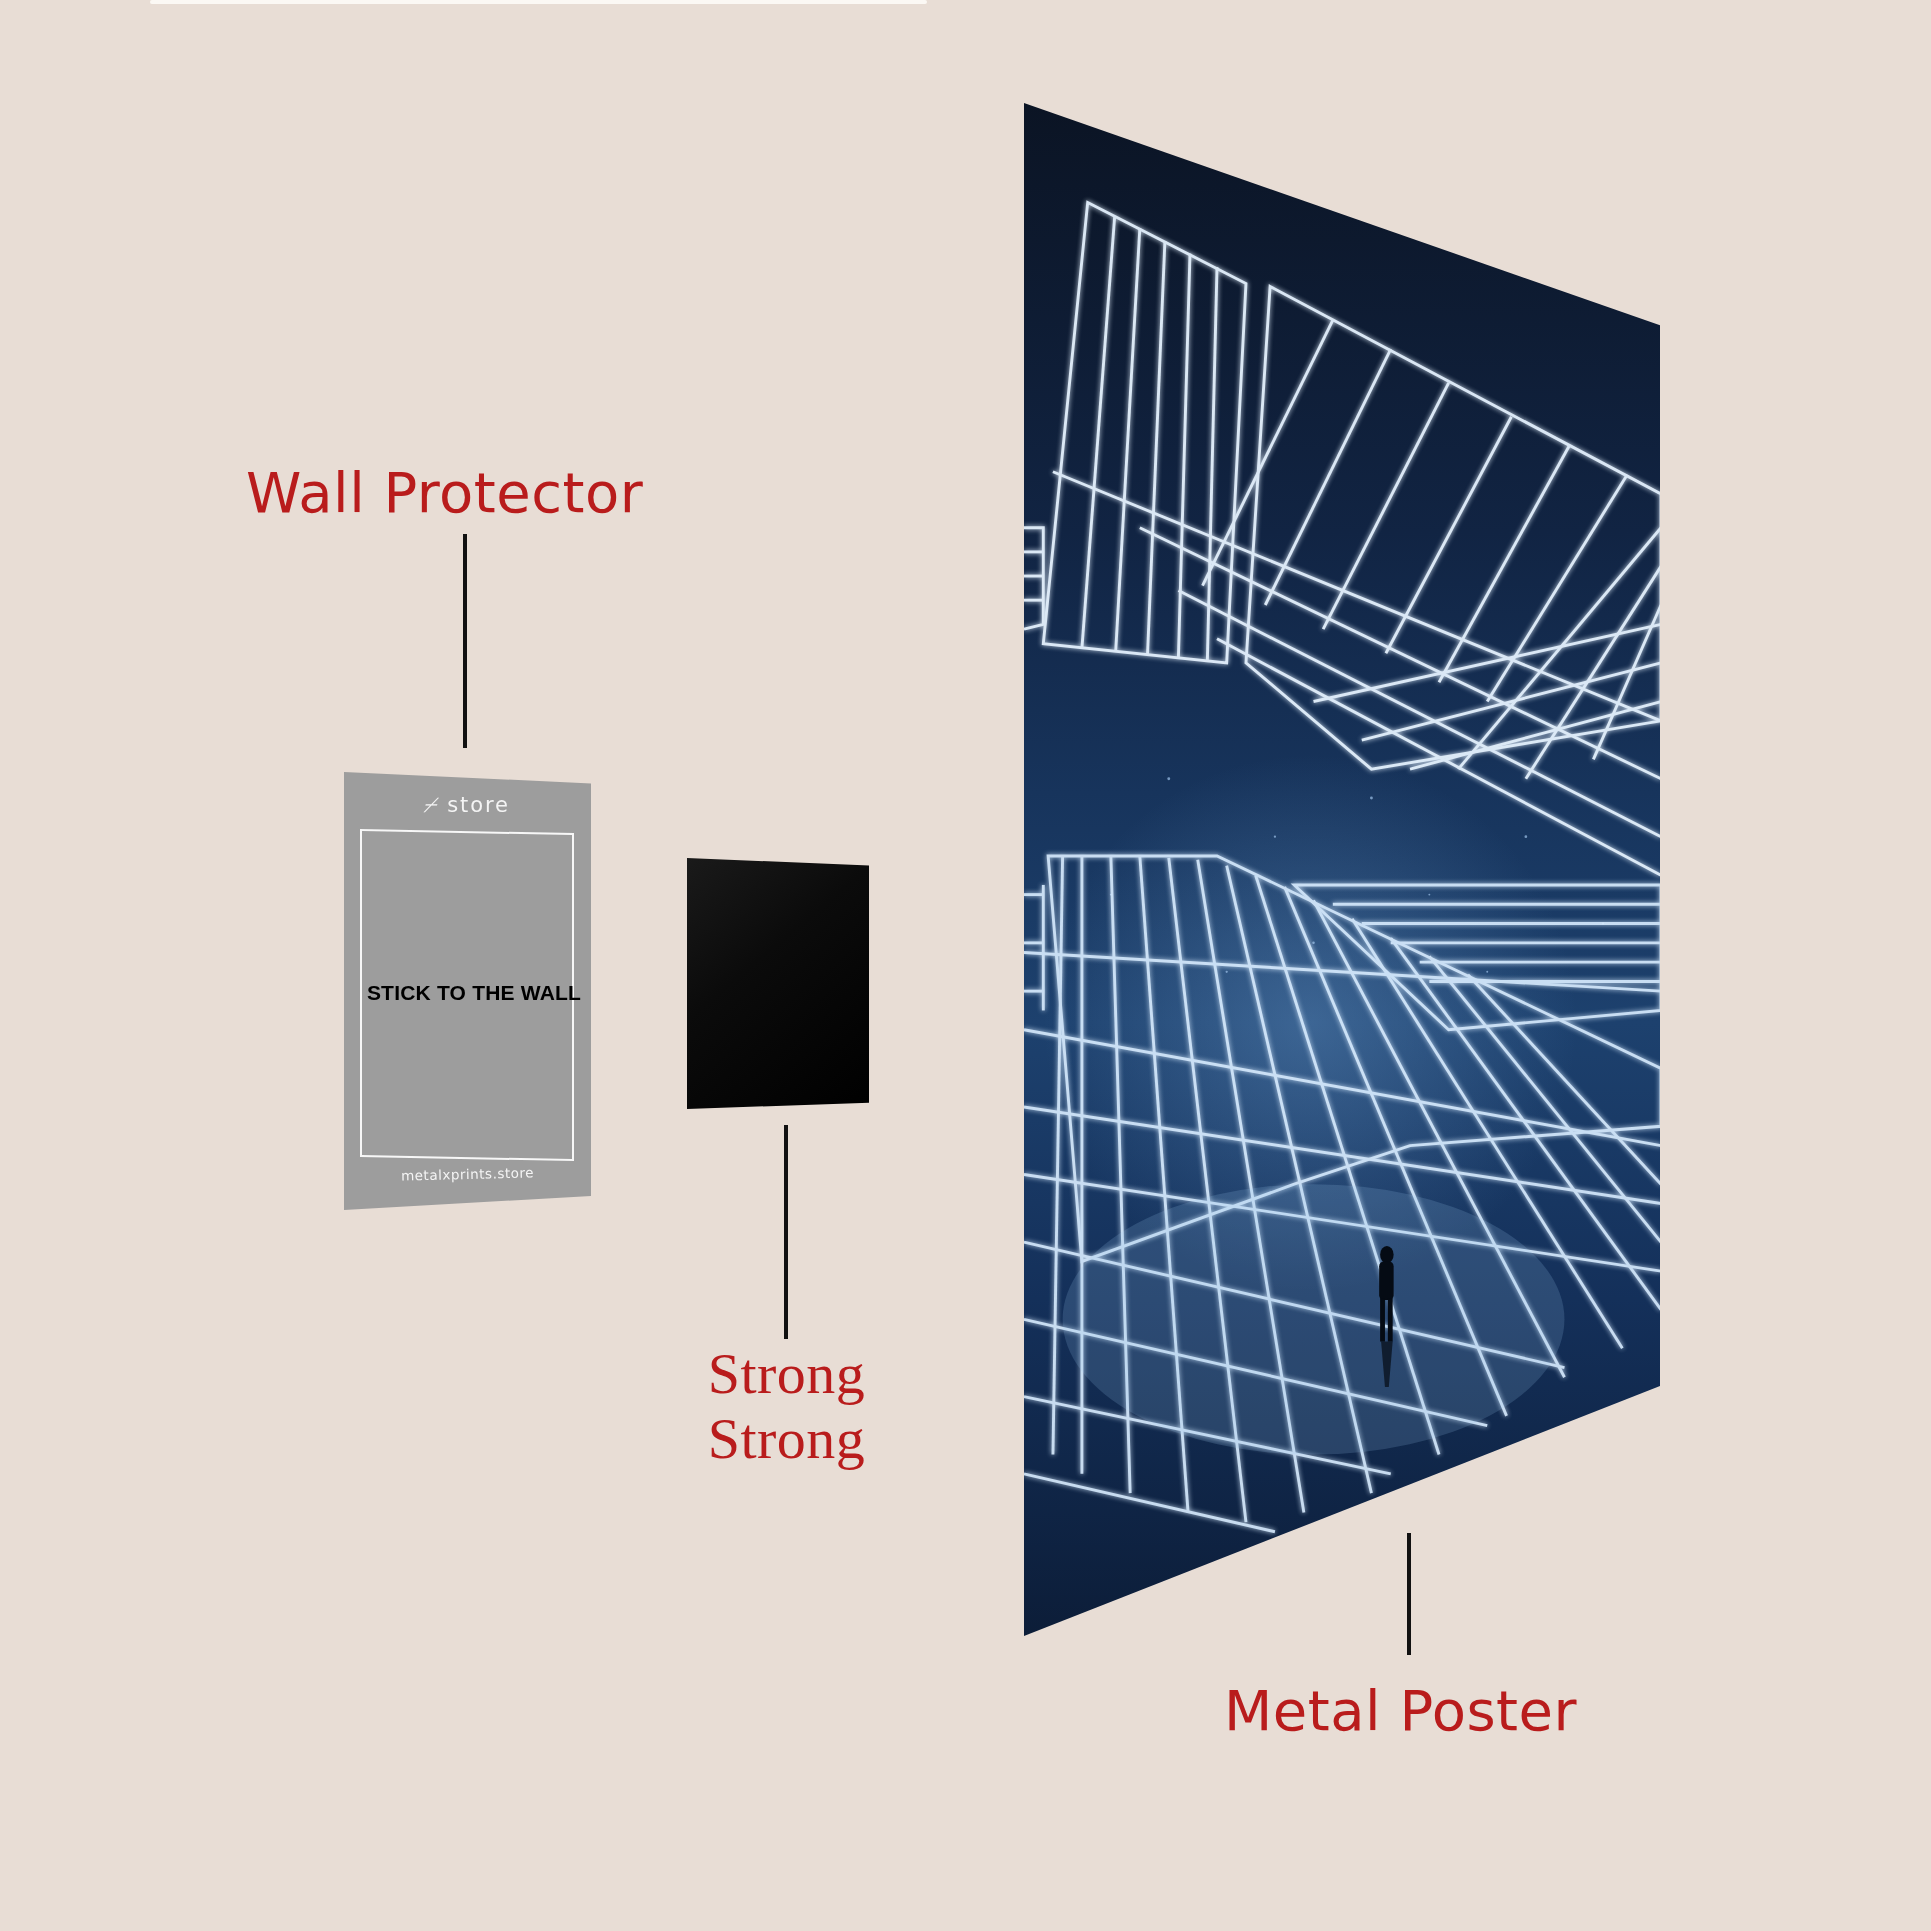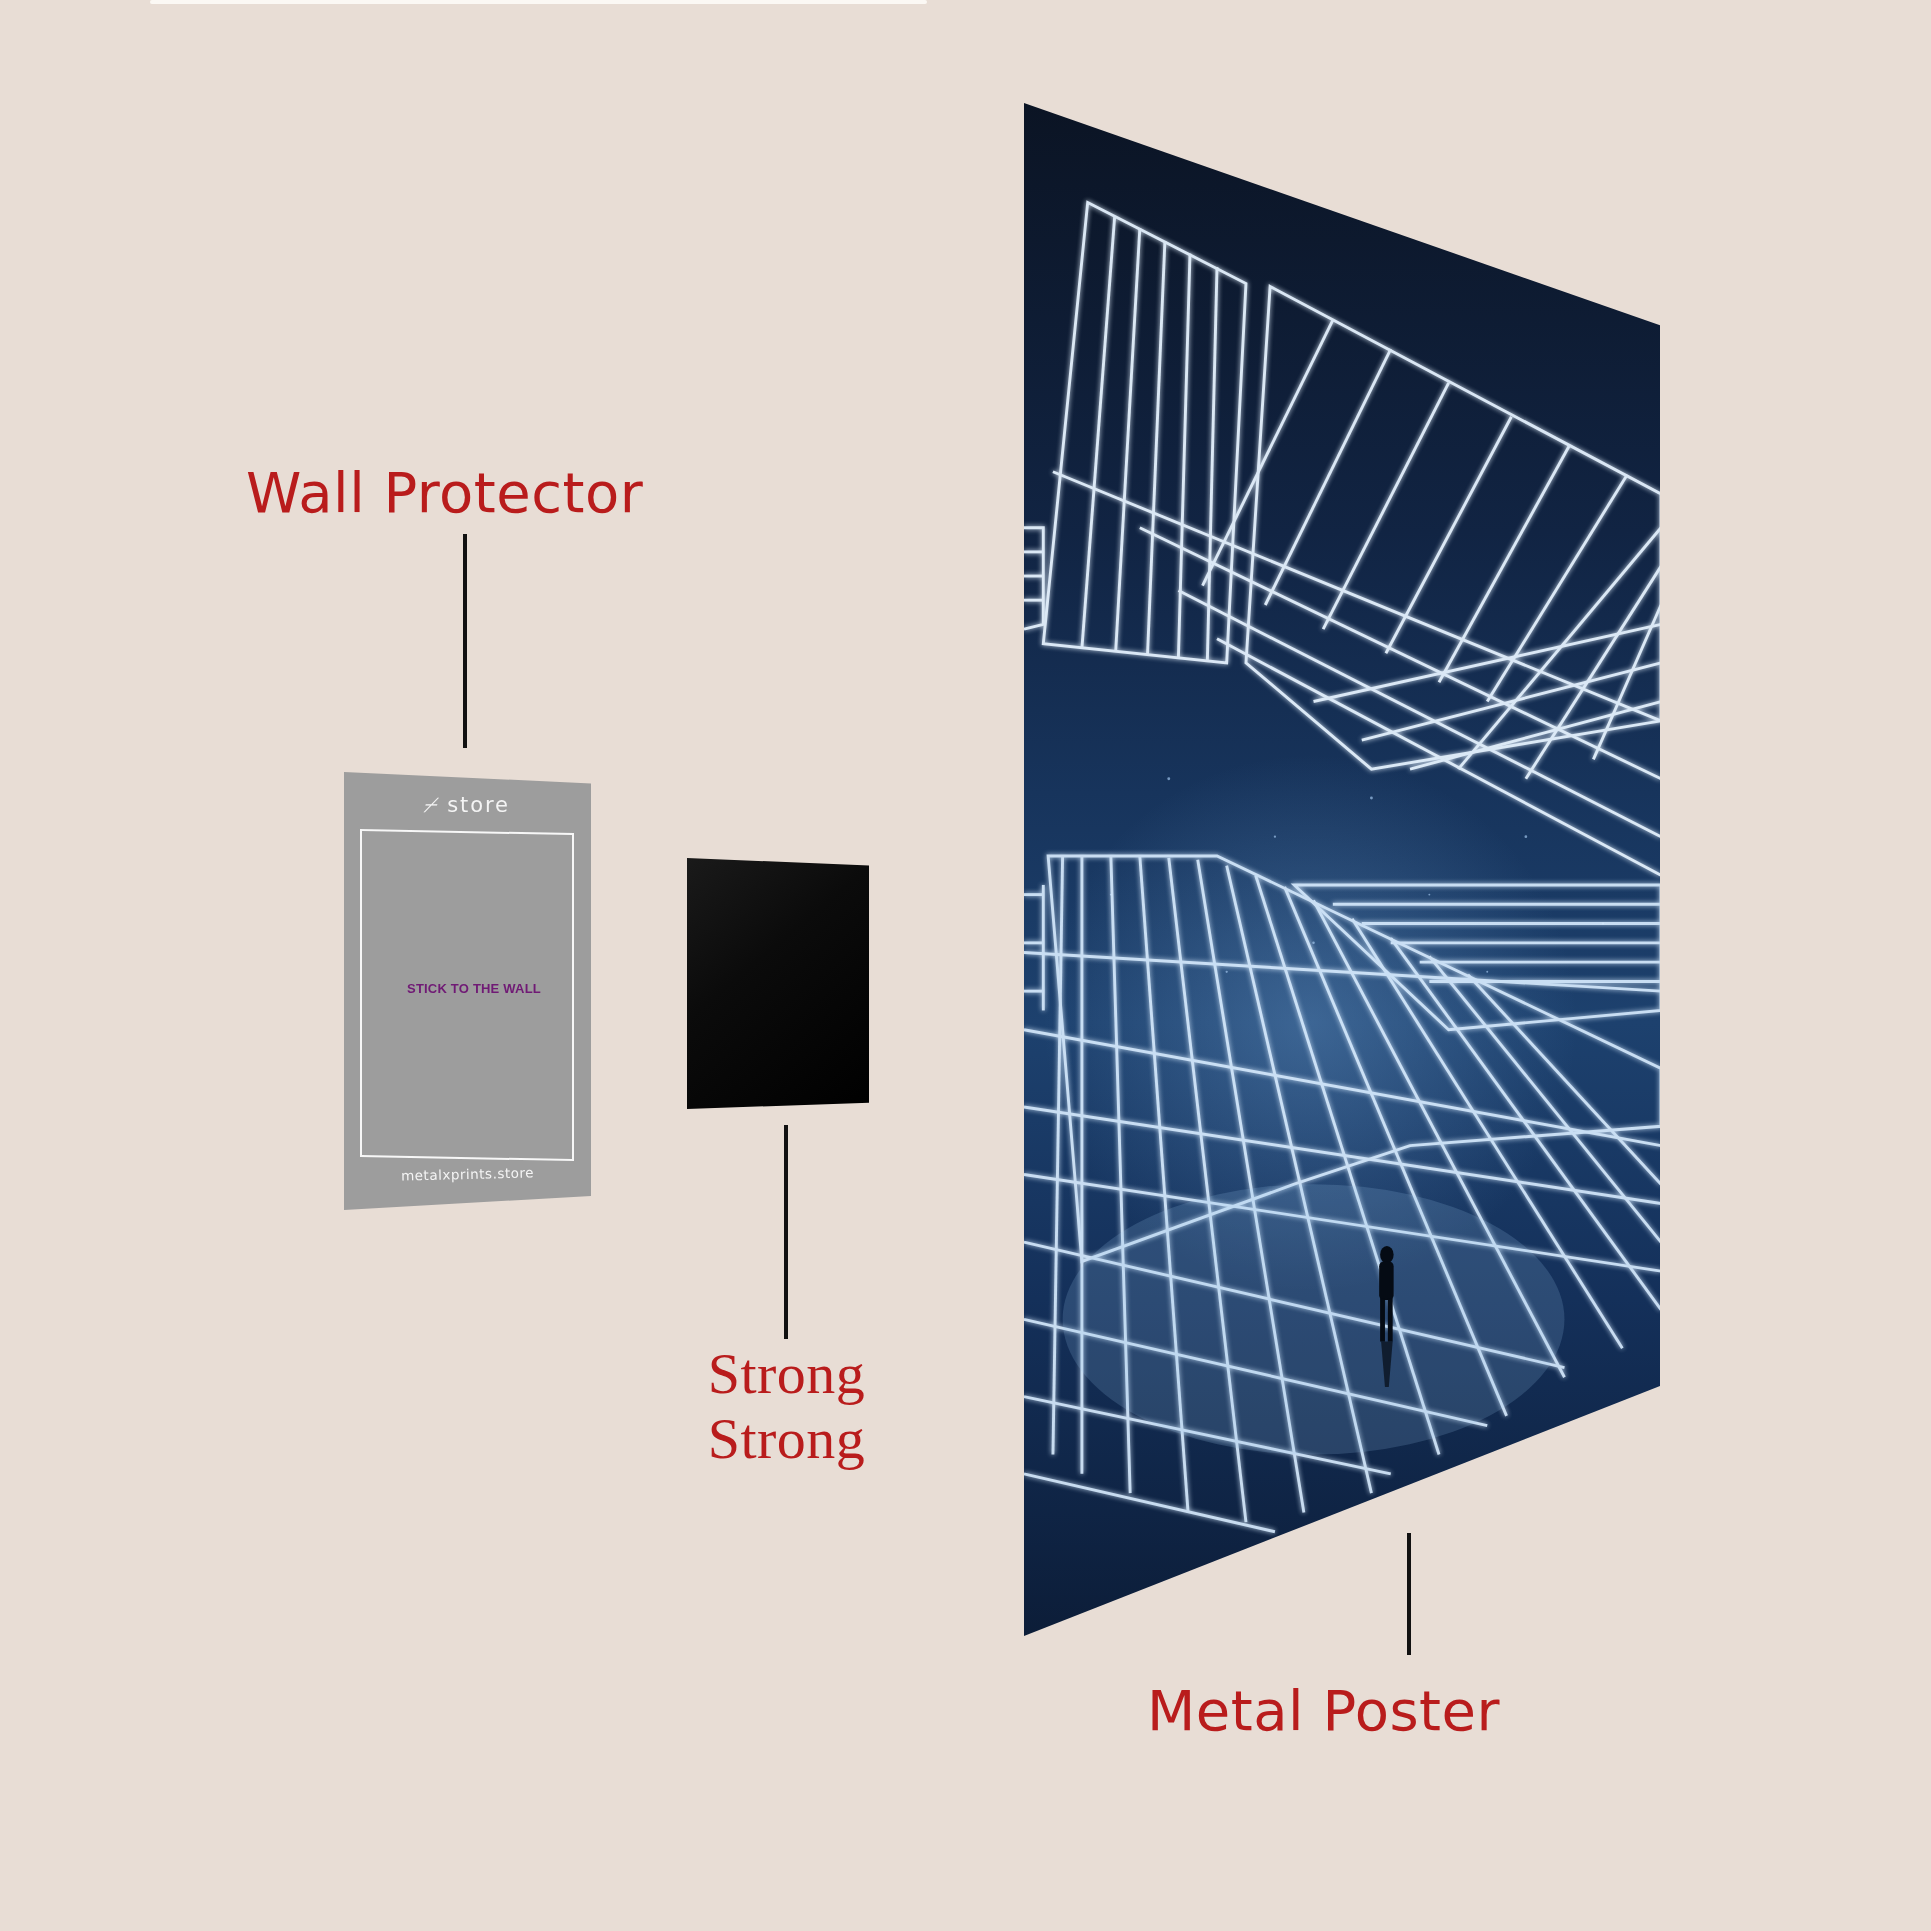--- a/index.html
+++ b/index.html
@@ -74,24 +74,24 @@
       box-sizing: border-box;
       transform: skewY(1.1deg);
       transform-origin: left top;
     }
     .protector-text {
       position: absolute;
       left: 0;
       right: 0;
       top: 209px;
       text-align: center;
-      color: #701a75;
+      color: #000000;
       font-family: "Liberation Sans", sans-serif;
       font-weight: 700;
-      font-size: 13px;
+      font-size: 21px;
       letter-spacing: 0.2px;
       margin-left: 13px;
     }
     .protector-url {
       position: absolute;
       left: 0;
       right: 0;
       top: 394px;
       text-align: center;
       color: #f4f4f4;
@@ -253,14 +253,14 @@
     <g fill="#050b14">
       <ellipse cx="376" cy="1193" rx="7" ry="9"></ellipse>
       <rect x="368" y="1200" width="15" height="40" rx="5"></rect>
       <rect x="369" y="1238" width="5" height="45"></rect>
       <rect x="377" y="1238" width="5" height="45"></rect>
       <path d="M370 1283 L382 1283 L378 1330 L374 1330 Z" opacity="0.7"></path>
     </g>
   </svg>
 </div>
 <div class="leader" style="left:1407px; top:1533px; height:122px;"></div>
-<div class="label" style="left:1147px; top:1680px; font-size:56px;">Metal Poster</div>
+<div class="label" style="left:1224px; top:1680px; font-size:56px;">Metal Poster</div>
 
 
 </body></html>

